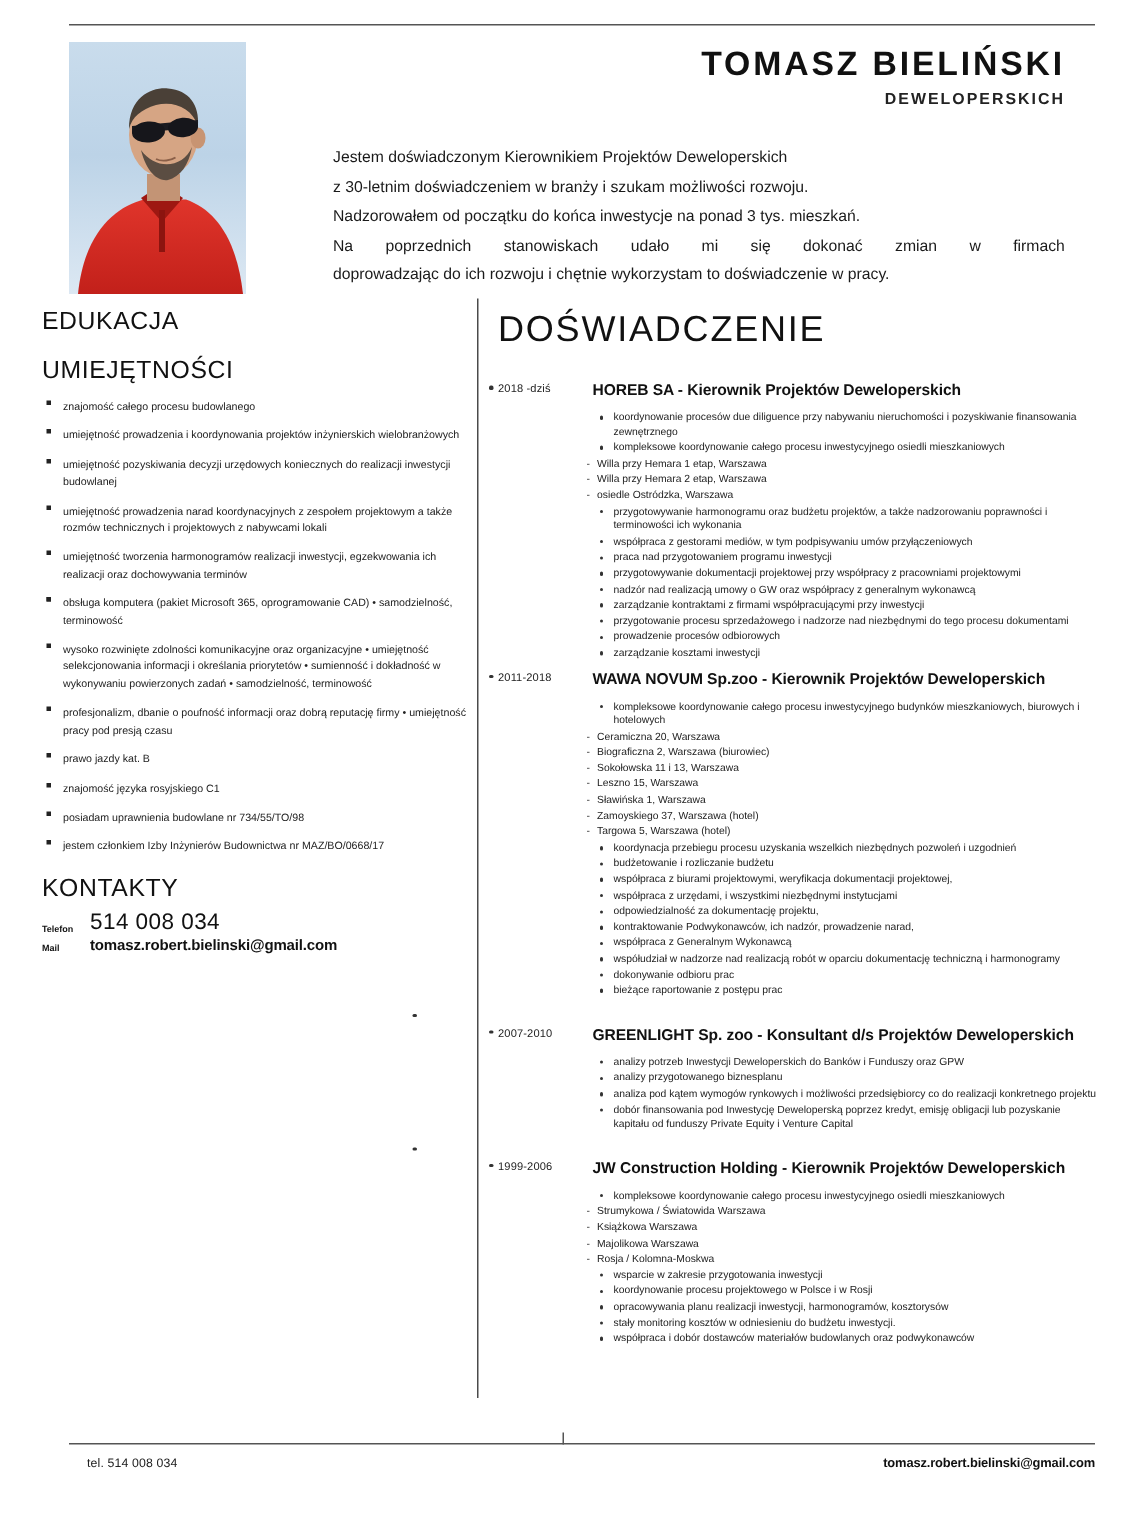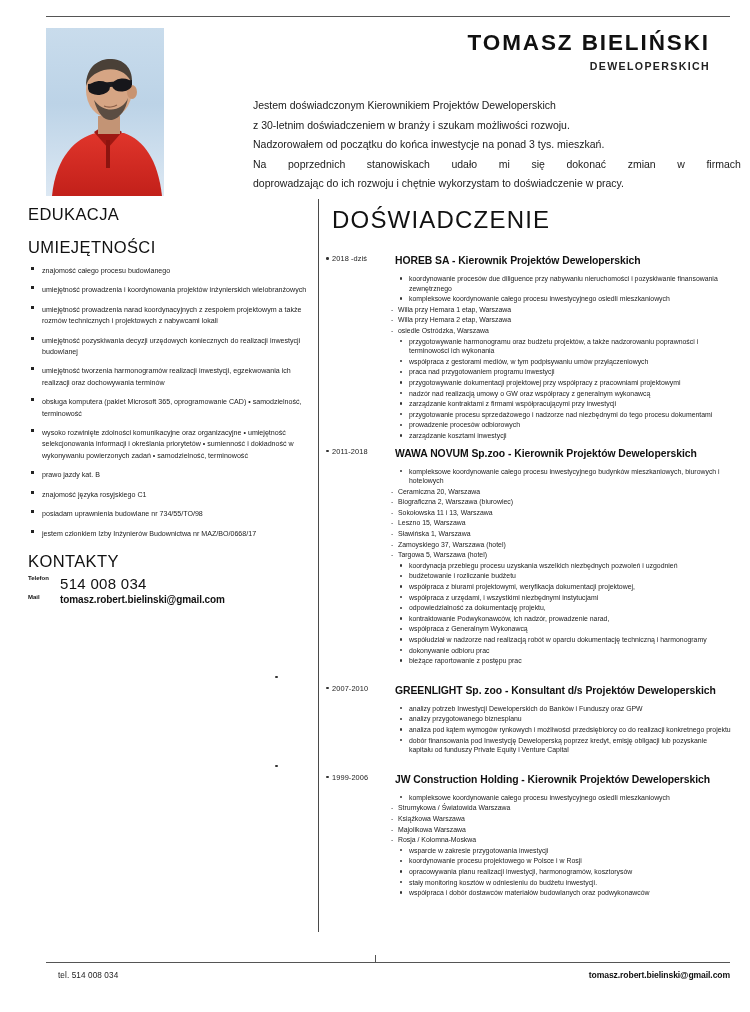--- a/index.html
+++ b/index.html
@@ -28,21 +28,21 @@
   }
   .role{
     position:absolute;left:300px;top:60px;width:410px;text-align:right;
     font-size:10.6px;letter-spacing:1.35px;font-weight:700;color:#222;line-height:13px;
   }
 
   .intro{
     position:absolute;left:222px;top:96px;width:488px;
     font-size:10.5px;line-height:19.5px;color:#1a1a1a;
   }
-  .intro div{white-space:nowrap;margin-left:31px;}
+  .intro div{white-space:nowrap;}
   .intro .just{display:flex;justify-content:space-between;width:100%;}
 
   
   .v-divider{position:absolute;left:318px;top:199px;width:1px;height:733px;background:#4a4a4a;}
 
   
   .left{position:absolute;left:28px;top:205px;width:283px;}
   h2.sect{
     font-size:16.5px;font-weight:400;letter-spacing:.4px;margin:0 0 9px 0;color:#111;
   }
@@ -52,21 +52,21 @@
 
   .skills{margin-top:2px;}
   .skill{
     position:relative;padding-left:14px;margin-bottom:8px;
     font-size:7.1px;line-height:11.4px;color:#222;
   }
   .skill .sq{
     position:absolute;left:3px;top:1px;width:3px;height:3px;background:#222;
   }
   .kontakty{margin-top:12px;}
-  .c-row{display:flex;align-items:flex-start;margin-bottom:2px;}
+  .c-row{display:flex;align-items:flex-end;margin-bottom:2px;}
   .c-lbl{font-size:6px;font-weight:700;width:32px;color:#111;flex:0 0 32px;}
   .c-phone{font-size:15px;font-weight:400;color:#111;letter-spacing:.3px;}
   .c-mail{font-size:10px;font-weight:700;color:#111;letter-spacing:-.1px;}
 
   
   .right{position:absolute;left:332px;top:206px;width:400px;}
   h1.exp-title{
     font-size:24px;font-weight:400;letter-spacing:1.2px;margin:0 0 20px 0;
     color:#111;padding-right:22px;
   }
@@ -176,26 +176,27 @@
   <div class="v-divider"></div>
 
   <div class="left">
 
     <h2 class="sect">EDUKACJA</h2>
 
     <h2 class="sect" style="margin-top:14px;">UMIEJĘTNOŚCI</h2>
     <div class="skills" id="skills-list">
         <div class="skill"><span class="sq"></span><span> znajomość całego procesu budowlanego</span></div>
         <div class="skill"><span class="sq"></span><span>umiejętność prowadzenia i koordynowania projektów inżynierskich wielobranżowych</span></div>
+        <div class="skill"><span class="sq"></span><span>umiejętność pozyskiwania decyzji urzędowych koniecznych do realizacji inwestycji budowlanej</span></div>
         <div class="skill"><span class="sq"></span><span>umiejętność prowadzenia narad koordynacyjnych z zespołem projektowym a także rozmów technicznych i projektowych z nabywcami lokali</span></div>
-        <div class="skill"><span class="sq"></span><span>umiejętność pozyskiwania decyzji urzędowych koniecznych do realizacji inwestycji budowlanej</span></div>
         <div class="skill"><span class="sq"></span><span>umiejętność tworzenia harmonogramów realizacji inwestycji, egzekwowania ich realizacji oraz dochowywania terminów</span></div>
         <div class="skill"><span class="sq"></span></div>
         <div class="skill"><span class="sq"></span><span>obsługa komputera (pakiet Microsoft 365, oprogramowanie CAD) • samodzielność, terminowość</span></div>
         <div class="skill"><span class="sq"></span><span>wysoko rozwinięte zdolności komunikacyjne oraz organizacyjne • umiejętność selekcjonowania informacji i określania priorytetów •  sumienność i dokładność w wykonywaniu powierzonych zadań •  samodzielność, terminowość</span></div>
+        <div class="skill"><span class="sq"></span><span>profesjonalizm, dbanie o poufność informacji oraz dobrą reputację firmy •  umiejętność pracy pod presją czasu</span></div>
         <div class="skill"><span class="sq"></span><span> prawo jazdy kat. B</span></div>
         <div class="skill"><span class="sq"></span><span> znajomość języka rosyjskiego C1</span></div>
         <div class="skill"><span class="sq"></span><span>posiadam uprawnienia budowlane nr 734/55/TO/98</span></div>
         <div class="skill"><span class="sq"></span><span> jestem członkiem Izby Inżynierów Budownictwa nr MAZ/BO/0668/17</span></div>
       </div>
 
     <div class="kontakty">
       <h2 class="sect" style="margin-bottom:4px;">KONTAKTY</h2>
       <div class="c-row">
         <span class="c-lbl">Telefon</span>

